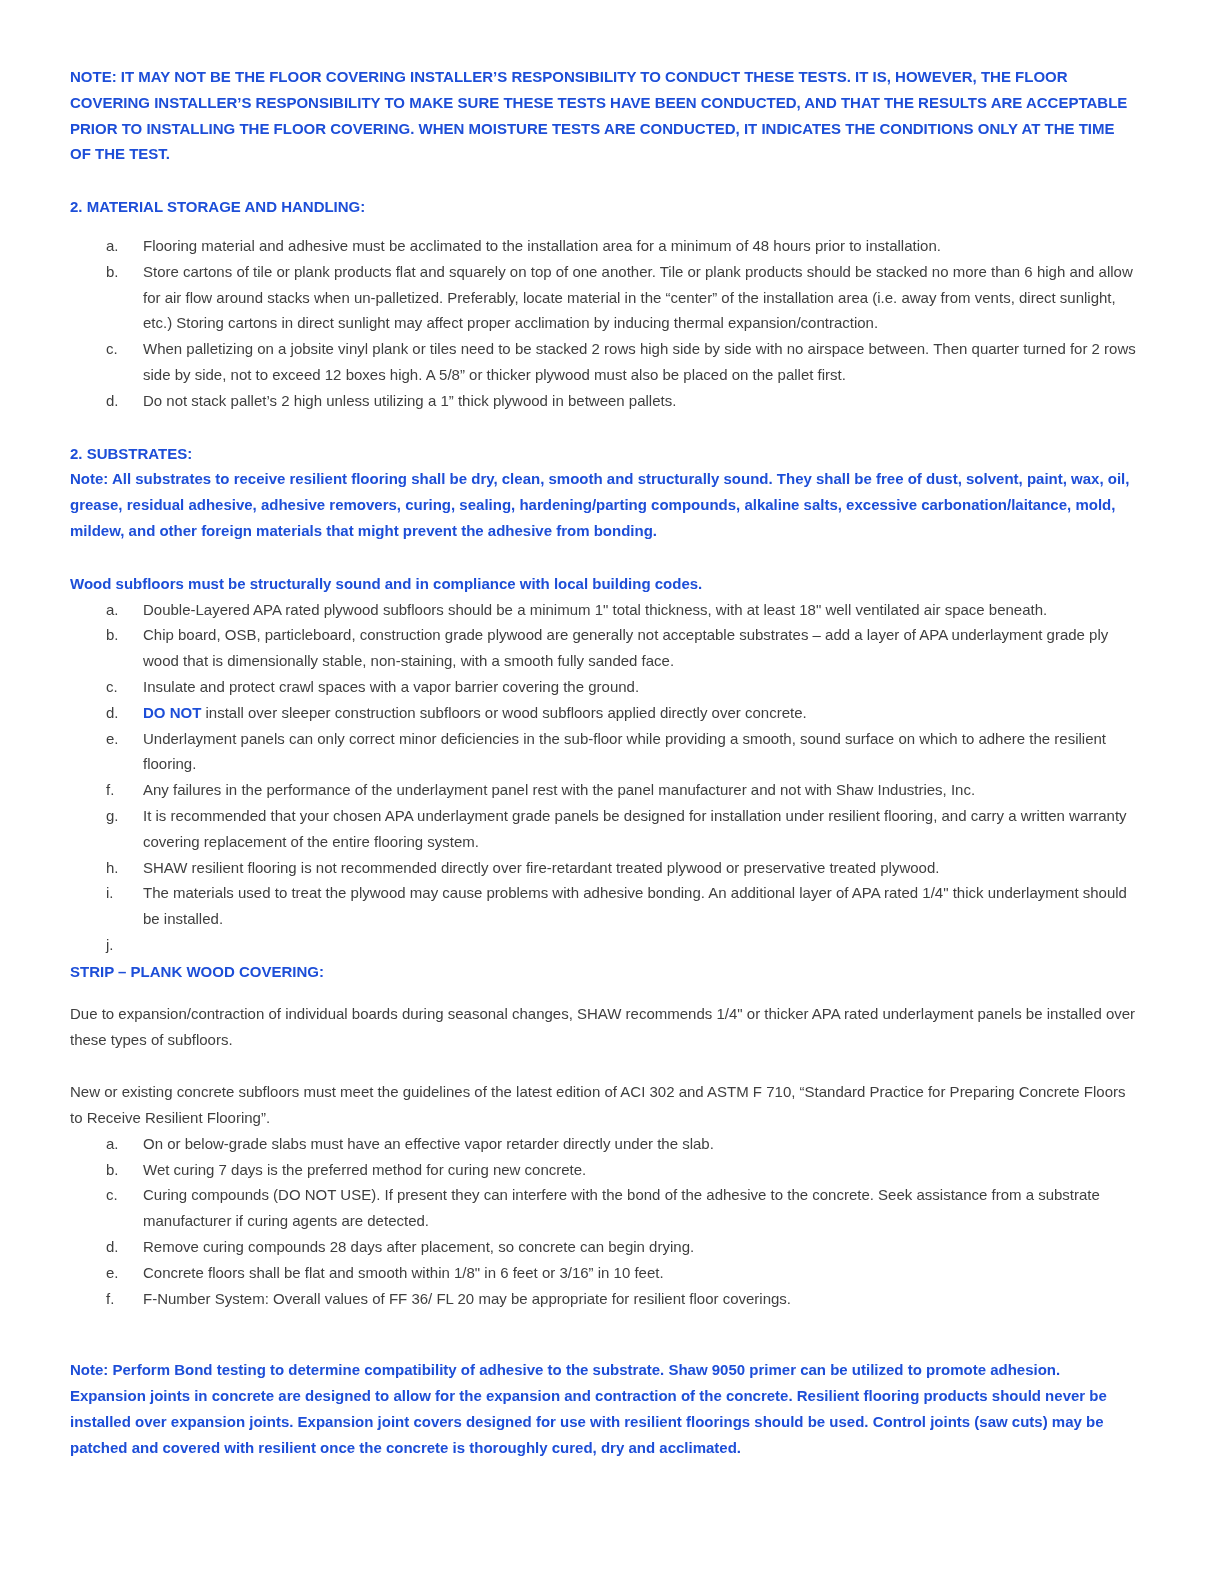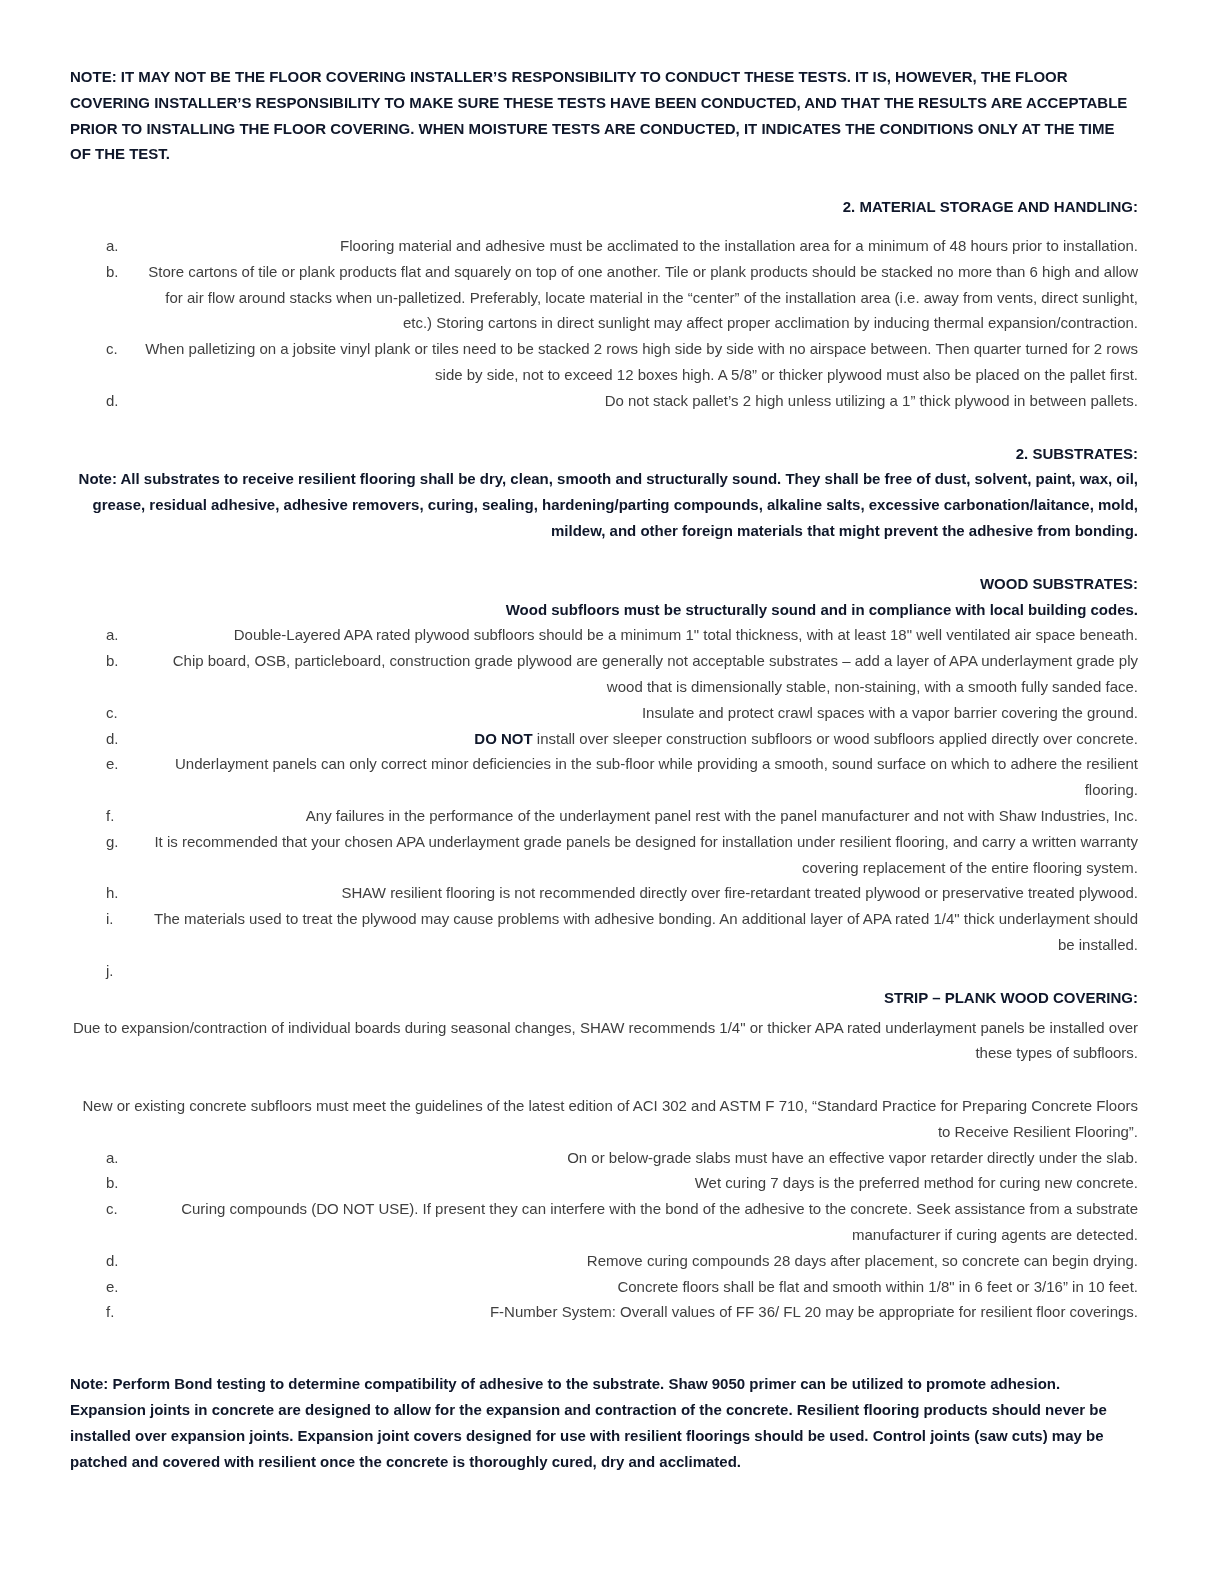--- a/index.html
+++ b/index.html
@@ -12,36 +12,36 @@
     width: 1224px;
     min-height: 1584px;
     padding: 64px 86px 60px 70px;
     color: #3f3f3f;
     font-size: 15px;
     line-height: 1.72;
     background: #ffffff;
   }
   .bold-note, .top-note, .bottom-note, h2, b {
     font-weight: 700;
-    color: #0f172a;
+    color: #1d4ed8;
   }
   h2 { font-size: 15px; line-height: 1.72; }
-  section { margin-top: 27px; text-align: right; }
+  section { margin-top: 27px; }
   h2 + ol.lettered { margin-top: 13px; }
   ol.lettered { list-style: none; }
   ol.lettered li {
     position: relative;
     padding-left: 73px;
   }
   ol.lettered li .marker {
     position: absolute;
     left: 36px;
     top: 0;
   }
-  p.para { margin-top: 4px; }
+  p.para { margin-top: 16px; }
   .bottom-note { margin-top: 46px; }
 </style>
 </head>
 <body>
 
 <div class="page">
 
   <p class="top-note">NOTE: IT MAY NOT BE THE FLOOR COVERING INSTALLER’S RESPONSIBILITY TO CONDUCT THESE TESTS. IT IS, HOWEVER, THE FLOOR COVERING INSTALLER’S RESPONSIBILITY TO MAKE SURE THESE TESTS HAVE BEEN CONDUCTED, AND THAT THE RESULTS ARE ACCEPTABLE PRIOR TO INSTALLING THE FLOOR COVERING. WHEN MOISTURE TESTS ARE CONDUCTED, IT INDICATES THE CONDITIONS ONLY AT THE TIME OF THE TEST.</p>
 
   <section>
@@ -53,21 +53,20 @@
         <li><span class="marker">d.</span><span class="item-text">Do not stack pallet’s 2 high unless utilizing a 1” thick plywood in between pallets.</span></li>
       </ol>
   </section>
 
   <section>
     <h2>2. SUBSTRATES:</h2>
     <p class="bold-note">Note: All substrates to receive resilient flooring shall be dry, clean, smooth and structurally sound. They shall be free of dust, solvent, paint, wax, oil, grease, residual adhesive, adhesive removers, curing,  sealing, hardening/parting  compounds, alkaline salts, excessive carbonation/laitance, mold, mildew, and  other  foreign materials that might prevent the adhesive from bonding.</p>
   </section>
 
   <section>
-    <h2>WOOD SUBSTRATES:</h2>
     <p class="bold-note">Wood subfloors must be structurally sound and in compliance with local building codes.</p>
     <ol class="lettered">
         <li><span class="marker">a.</span><span class="item-text">Double-Layered APA rated plywood subfloors should be a minimum 1" total thickness, with at least 18" well ventilated air space beneath.</span></li>
         <li><span class="marker">b.</span><span class="item-text">Chip board, OSB, particleboard, construction grade plywood are generally not acceptable substrates – add a layer of APA underlayment grade ply wood that is dimensionally stable, non-staining, with a smooth fully sanded face.</span></li>
         <li><span class="marker">c.</span><span class="item-text">Insulate and protect crawl spaces with a vapor barrier covering the ground.</span></li>
         <li><span class="marker">d.</span><span class="item-text"><b>DO NOT</b><span> install over sleeper construction subfloors or wood subfloors applied directly over concrete.</span></span></li>
         <li><span class="marker">e.</span><span class="item-text">Underlayment panels can only correct minor deficiencies in the sub-floor while providing a smooth, sound surface on which to adhere the resilient flooring.</span></li>
         <li><span class="marker">f.</span><span class="item-text">Any failures in the performance of the underlayment panel rest with the panel manufacturer and not with Shaw Industries, Inc.</span></li>
         <li><span class="marker">g.</span><span class="item-text">It is recommended that your chosen APA underlayment grade panels be designed for installation under resilient flooring, and carry a written warranty covering replacement of the entire flooring system.</span></li>
         <li><span class="marker">h.</span><span class="item-text">SHAW resilient flooring is not recommended directly over fire-retardant treated plywood or preservative treated plywood.</span></li>

